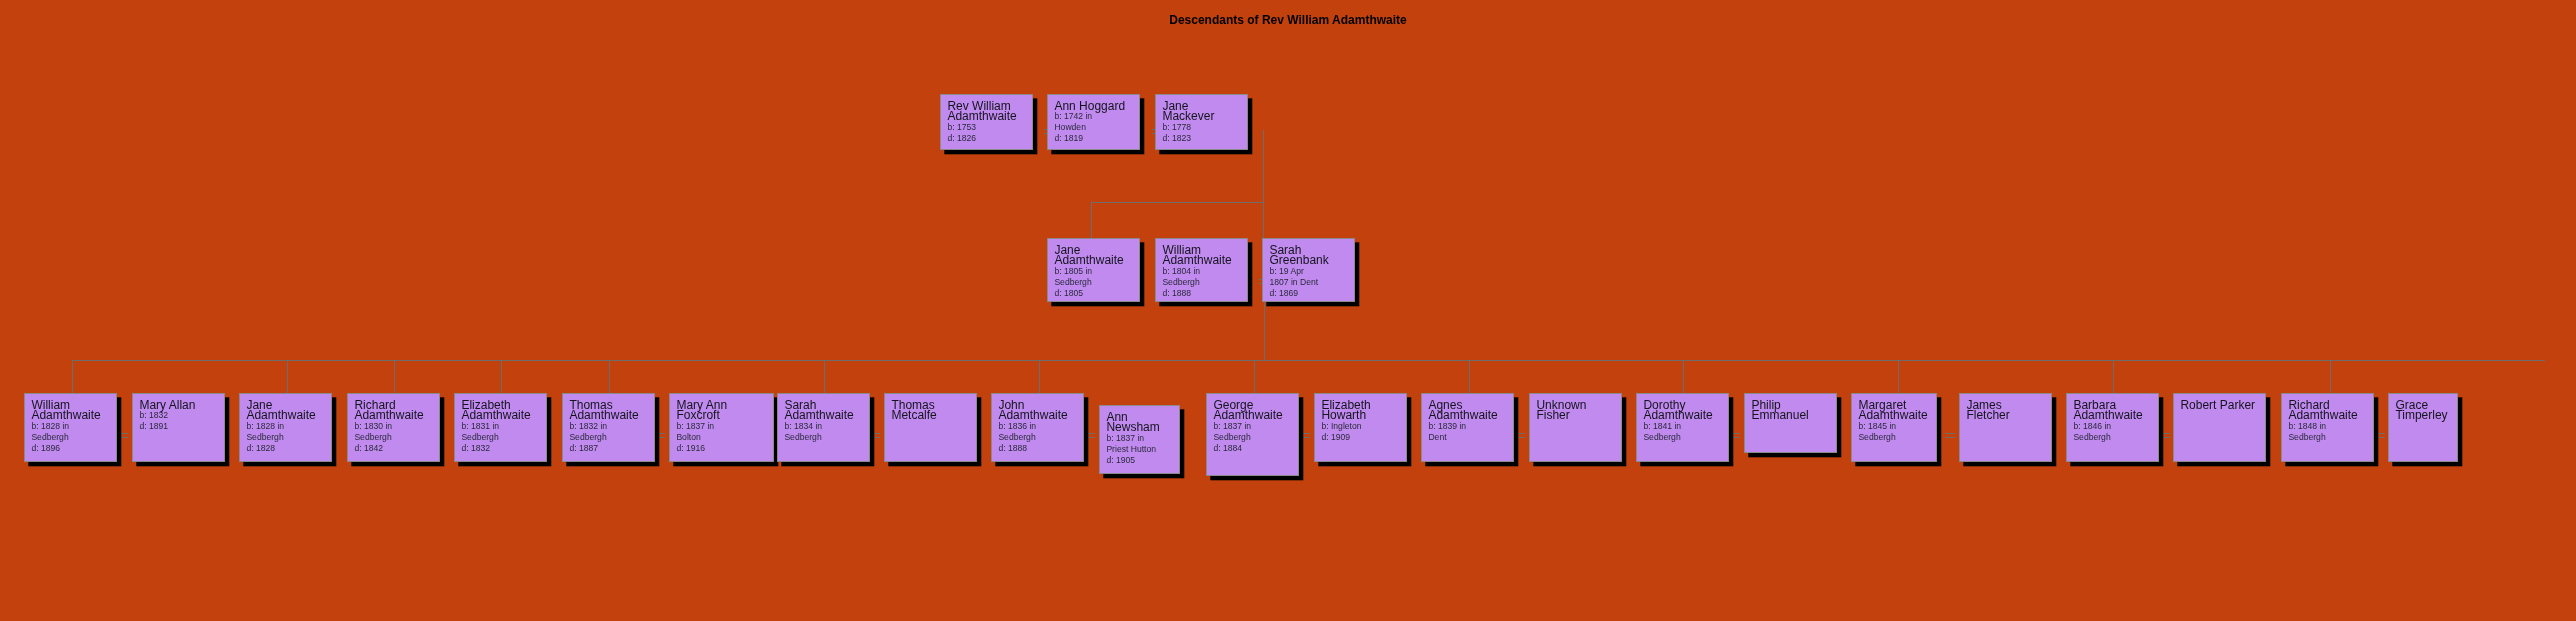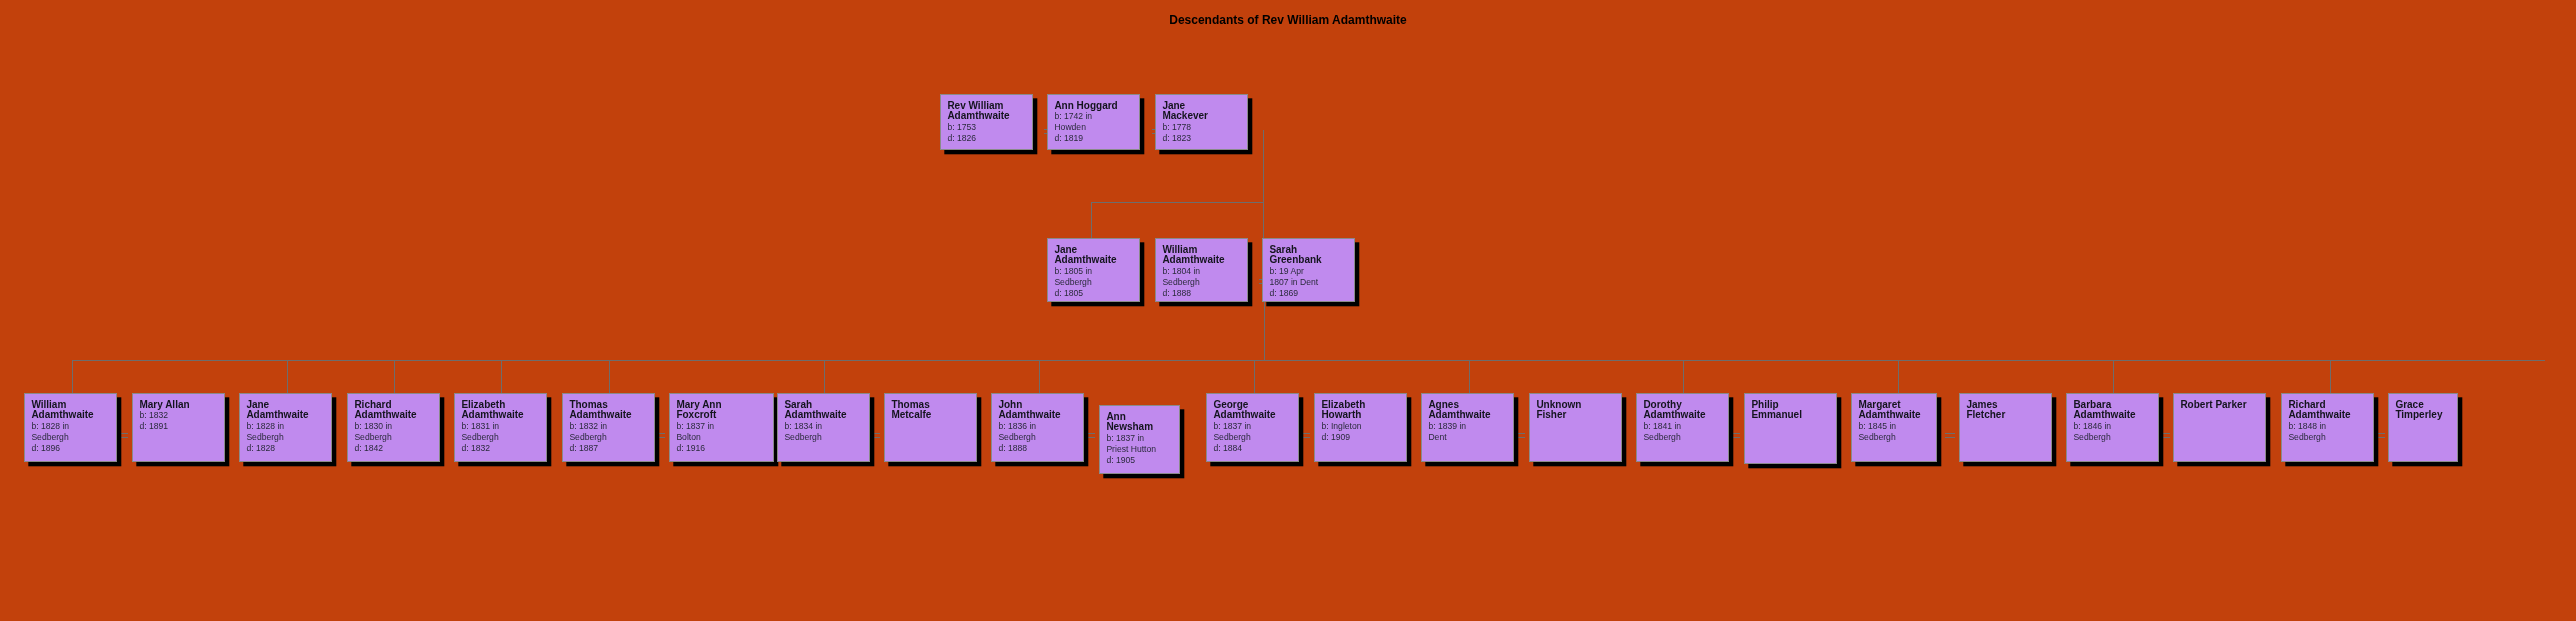--- a/index.html
+++ b/index.html
@@ -34,22 +34,22 @@
   .node {
     position: absolute;
     box-sizing: border-box;
     background: #c08aee;
     border: 0.7px solid #8a8a8a;
     box-shadow: 4.3px 4.3px 0 0 #000000;
     padding: 5.7px 5px 2.9px 6.4px;
     overflow: hidden;
   }
   .node .nm {
-    font-size: 10px;
-    font-weight: bold;
+    font-size: 12px;
+    font-weight: normal;
     color: #14141e;
     line-height: 10.7px;
     white-space: pre-line;
   }
   .node .dt {
     font-size: 8.6px;
     font-weight: normal;
     color: #2a2a3c;
     line-height: 10.7px;
     white-space: pre-line;
@@ -232,21 +232,21 @@
 Sedbergh
 d: 1888</div>
     </div>
     <div class="node" style="left:1099px; top:405px; width:81px; height:69px;">
       <div class="nm">Ann
 Newsham</div>
       <div class="dt">b: 1837 in
 Priest Hutton
 d: 1905</div>
     </div>
-    <div class="node" style="left:1206px; top:393px; width:93px; height:69px;">
+    <div class="node" style="left:1206px; top:393px; width:93px; height:83px;">
       <div class="nm">George
 Adamthwaite</div>
       <div class="dt">b: 1837 in
 Sedbergh
 d: 1884</div>
     </div>
     <div class="node" style="left:1314px; top:393px; width:93px; height:69px;">
       <div class="nm">Elizabeth
 Howarth</div>
       <div class="dt">b: Ingleton
@@ -262,21 +262,21 @@
       <div class="nm">Unknown
 Fisher</div>
 
     </div>
     <div class="node" style="left:1636px; top:393px; width:93px; height:69px;">
       <div class="nm">Dorothy
 Adamthwaite</div>
       <div class="dt">b: 1841 in
 Sedbergh</div>
     </div>
-    <div class="node" style="left:1744px; top:393px; width:93px; height:71px;">
+    <div class="node" style="left:1744px; top:393px; width:93px; height:60px;">
       <div class="nm">Philip
 Emmanuel</div>
 
     </div>
     <div class="node" style="left:1851px; top:393px; width:86px; height:69px;">
       <div class="nm">Margaret
 Adamthwaite</div>
       <div class="dt">b: 1845 in
 Sedbergh</div>
     </div>

